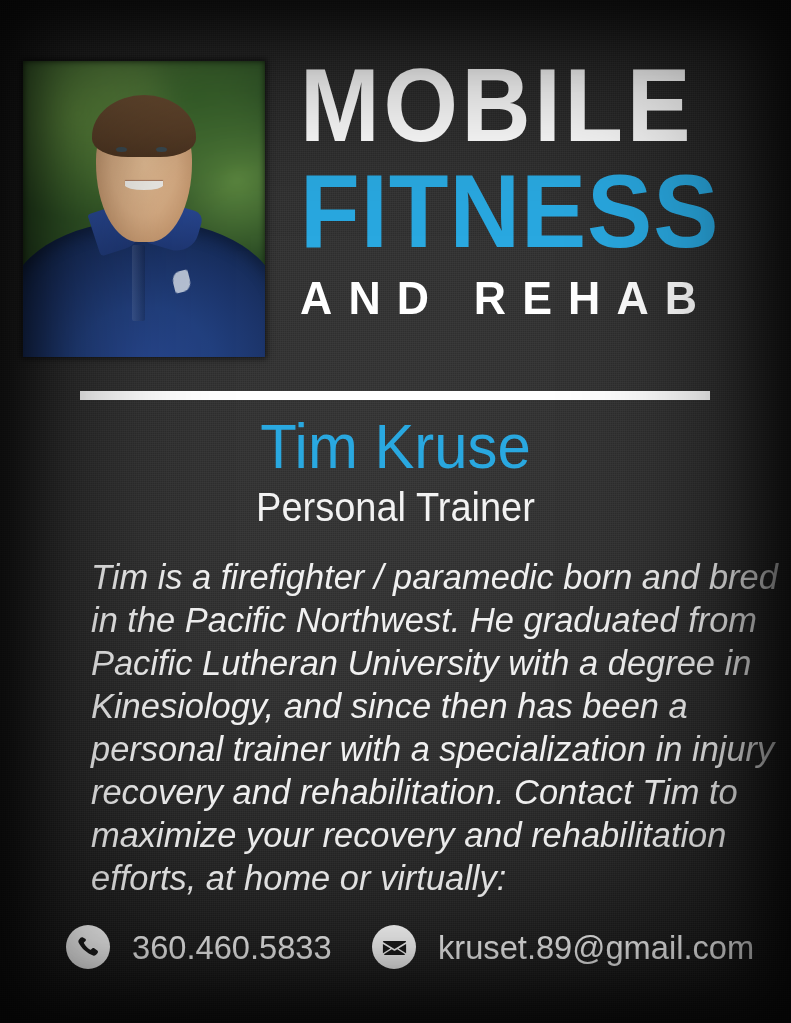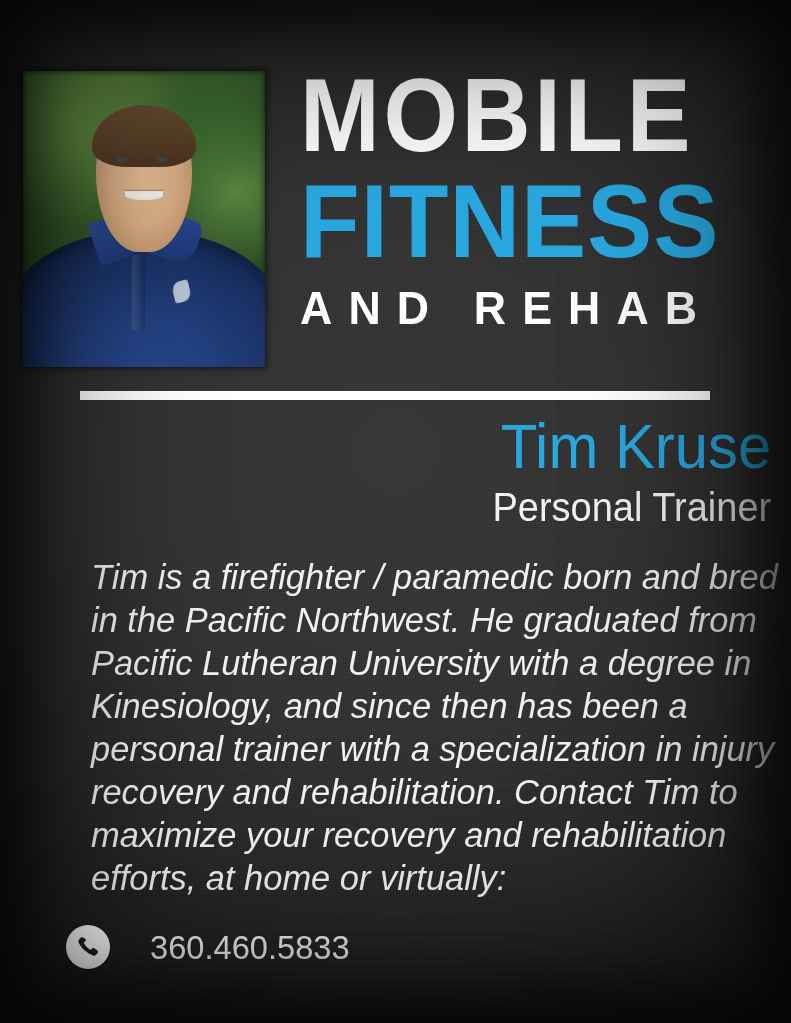--- a/index.html
+++ b/index.html
@@ -33,21 +33,21 @@
     box-shadow:
       inset 0 0 60px 26px rgba(0,0,0,0.70),
       inset 0 0 160px 60px rgba(0,0,0,0.45);
     z-index: 40;
   }
 
   
   .header {
     position: absolute;
     left: 0;
-    top: 14px;
+    top: 4px;
     width: 682px;
     height: 372px;
     padding-left: 48px;
   }
 
   .photo {
     position: absolute;
     left: 23px;
     top: 57px;
     width: 242px;
@@ -208,21 +208,21 @@
     height: 9px;
     background: #ffffff;
   }
 
   
   .name-block {
     position: absolute;
     left: 0;
     top: 414px;
     width: 791px;
-    text-align: right;
+    text-align: center;
   }
   .person-name {
     display: block;
     color: #29a8e0;
     font-size: 63px;
     font-weight: normal;
     letter-spacing: 0px;
     line-height: 1.02;
     font-family: "Liberation Sans Narrow", "Liberation Sans", sans-serif;
     transform: scaleX(0.95);
@@ -263,21 +263,21 @@
     position: absolute;
     left: 66px;
     top: 916px;
     width: 700px;
     height: 62px;
   }
   .contact-item {
     position: absolute;
     display: flex;
     align-items: center;
-    gap: 40px;
+    gap: 22px;
     top: 0;
     height: 62px;
   }
   .contact-phone { left: 0px; }
   .contact-email { left: 306px; }
   .ic-circle {
     width: 44px;
     height: 44px;
     border-radius: 50%;
     background: #ffffff;
@@ -350,17 +350,27 @@
 
     <div class="contact-item contact-phone">
       <span class="ic-circle">
         <svg width="26" height="26" viewBox="0 0 24 24" aria-hidden="true">
           <path fill="#1d1d1d" d="M7.4 3.2c-.7-.5-1.7-.4-2.3.3L3.8 5c-.8.9-.9 2.2-.3 3.2 1.4 2.6 3.3 5 5.6 7s4.9 3.6 7.6 4.6c1.1.4 2.3.1 3-.8l1.2-1.5c.5-.7.4-1.7-.3-2.2l-2.6-2c-.6-.5-1.5-.4-2.1.1l-1.1 1c-.2.2-.5.2-.7.1-1.3-.7-2.5-1.6-3.5-2.7-1-1.1-1.8-2.3-2.4-3.6-.1-.2 0-.5.2-.7l1.1-.9c.6-.5.7-1.4.3-2.1L7.4 3.2z"></path>
         </svg>
       </span>
       <span class="contact-text">360.460.5833</span>
     </div>
 
+    <div class="contact-item contact-email">
+      <span class="ic-circle">
+        <svg width="27" height="27" viewBox="0 0 24 24" aria-hidden="true">
+          <path fill="#1d1d1d" d="M2.6 6.2h18.8c.5 0 .9.4.9.9v.1L12 13.4 1.7 7.2v-.1c0-.5.4-.9.9-.9z"></path>
+          <path fill="#1d1d1d" d="M1.7 8.9l6.7 4-6.7 4.3V8.9zm20.6 0v8.3l-6.7-4.3 6.7-4z"></path>
+          <path fill="#1d1d1d" d="M9.6 13.6l2 1.2c.25.15.55.15.8 0l2-1.2 7 4.5c-.1.4-.5.6-.9.6H3.5c-.4 0-.8-.2-.9-.6l7-4.5z"></path>
+        </svg>
+      </span>
+      <span class="contact-text">kruset.89@gmail.com</span>
+    </div>
 
   </div>
 
   <div class="vignette"></div>
 </div>
 
 </body></html>

